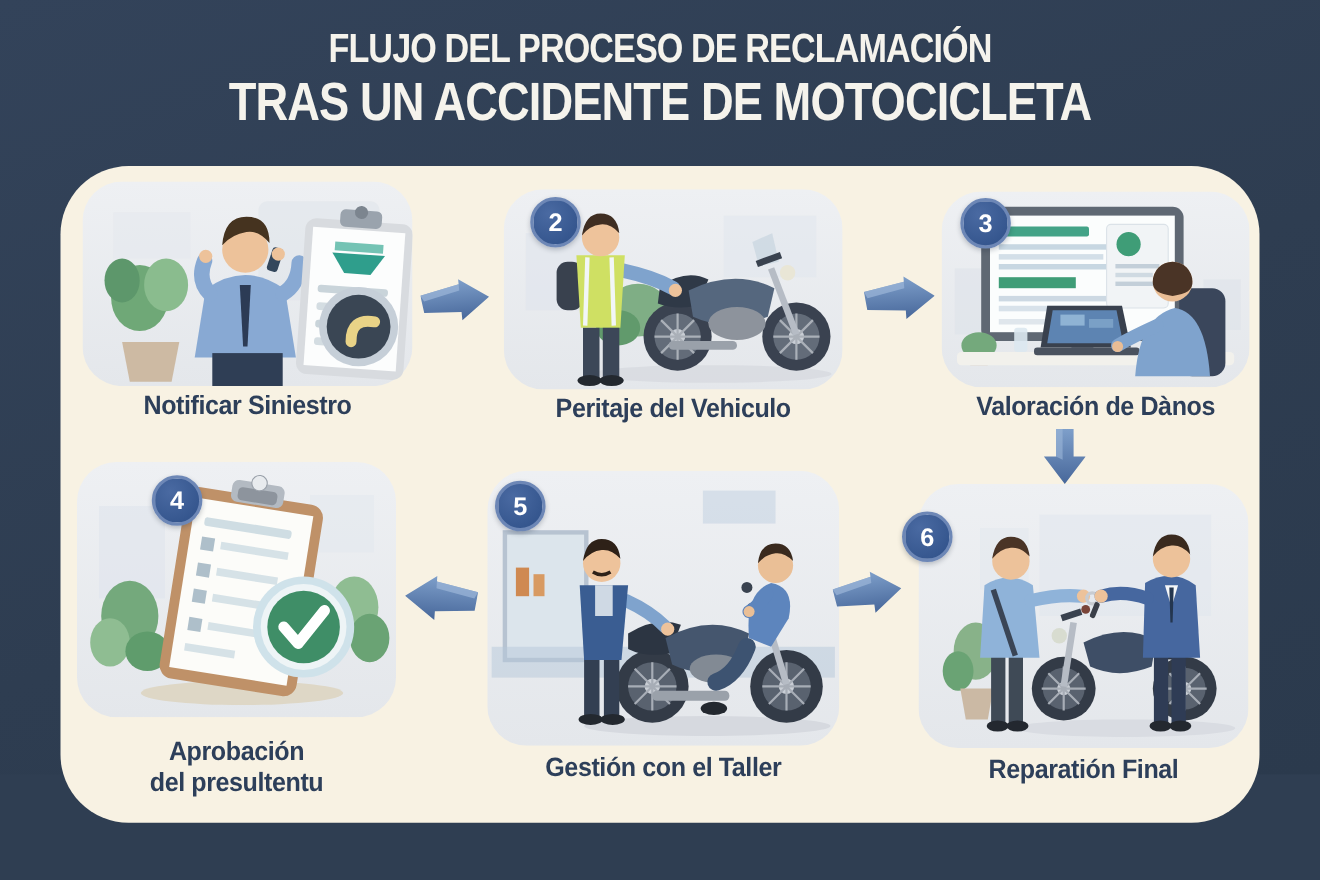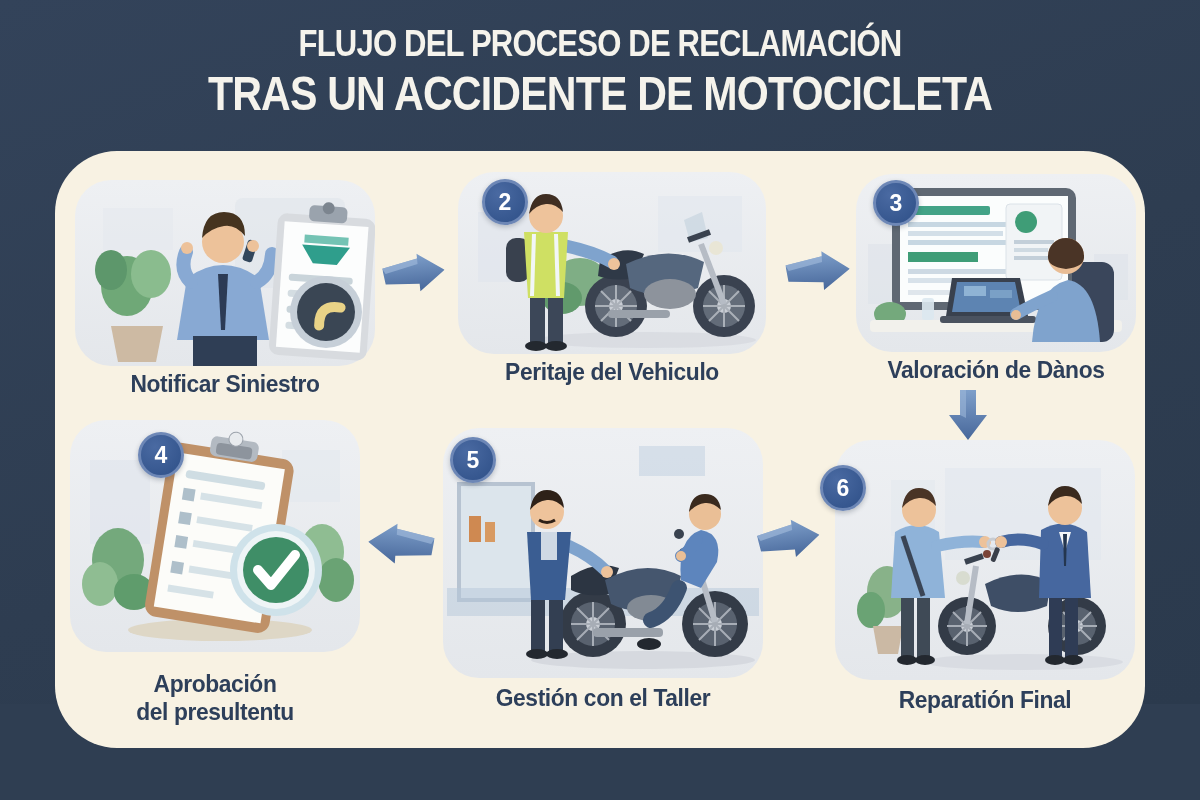--- a/index.html
+++ b/index.html
@@ -41,21 +41,21 @@
   }
   .badge{
     position:absolute;width:40px;height:40px;border-radius:50%;
     background:radial-gradient(circle at 35% 30%,#4a6aa2,#35568e 75%);
     border:3px solid #6d87b6;
     color:#fff;font-weight:700;font-size:23px;
     display:flex;align-items:center;justify-content:center;
     box-shadow:0 2px 5px rgba(20,30,50,.25);
     z-index:3;
   }
-  #step1{left:75px;top:180px;width:300px;}
+  #step1{left:75px;top:165px;width:300px;}
   #step2{left:458px;top:172px;width:308px;}
   #step3{left:856px;top:174px;width:280px;}
   #step4{left:70px;top:420px;width:290px;}
   #step5{left:443px;top:428px;width:320px;}
   #step6{left:835px;top:440px;width:300px;}
   #step2 .badge{left:24px;top:7px;}
   #step3 .badge{left:17px;top:6px;}
   #step4 .badge{left:68px;top:12px;}
   #step5 .badge{left:7px;top:9px;}
   #step6 .badge{left:-15px;top:25px;}

